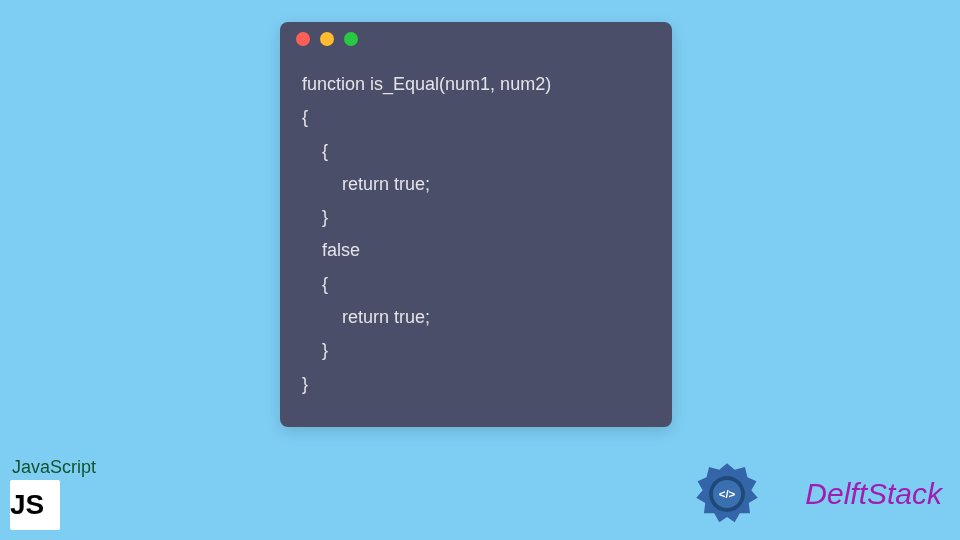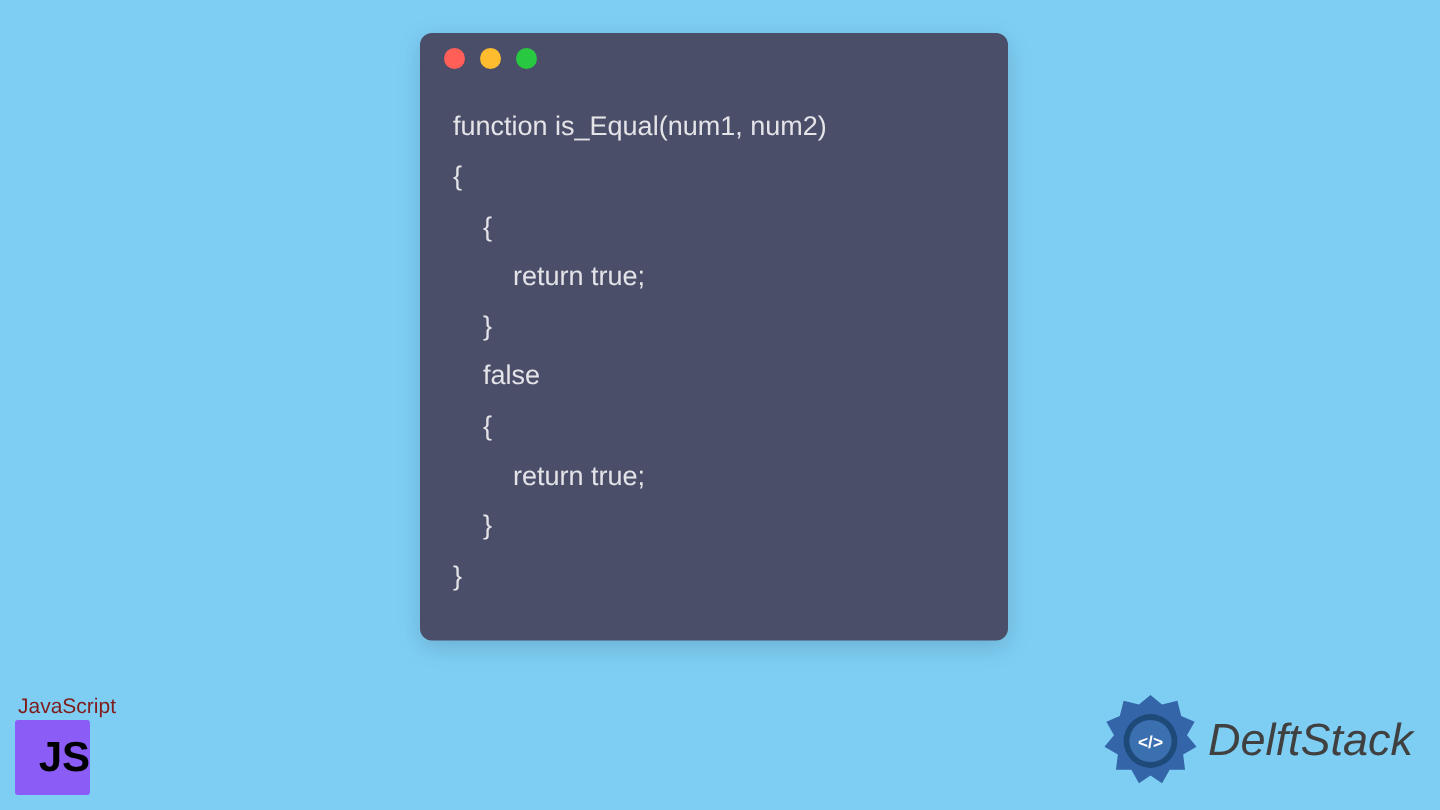--- a/index.html
+++ b/index.html
@@ -42,54 +42,55 @@
     line-height: 1.85;
     white-space: pre;
     font-family: -apple-system, BlinkMacSystemFont, "Segoe UI", Arial, sans-serif;
   }
   .js-badge {
     position: absolute;
     left: 10px;
     bottom: 10px;
   }
   .js-label {
-    font-size: 14px;
-    color: #7f1d1d;
+    font-size: 18px;
+    color: #14532d;
     font-weight: 500;
     margin-bottom: 2px;
     padding-left: 2px;
   }
   .js-logo {
     width: 50px;
     height: 50px;
-    background: #8b5cf6;
+    background: #ffffff;
     border-radius: 2px;
     display: flex;
     align-items: center;
-    justify-content: flex-end;
+    justify-content: flex-start;
   }
   .js-logo-text {
     font-size: 28px;
     font-weight: 800;
     color: #000;
     line-height: 1;
   }
   .brand {
     position: absolute;
     right: 18px;
     bottom: 14px;
     display: flex;
     align-items: center;
     gap: 6px;
   }
   .brand-text {
     font-size: 30px;
     font-style: italic;
     font-weight: 500;
-    color: #404040;
+    color: #a21caf;
+    margin-left: 40px;
   }
   .brand-icon svg { display: block; }
 </style>
 </head>
 <body>
 
 <div class="code-window">
   <div class="titlebar">
     <span class="dot dot-red"></span>
     <span class="dot dot-yellow"></span>

